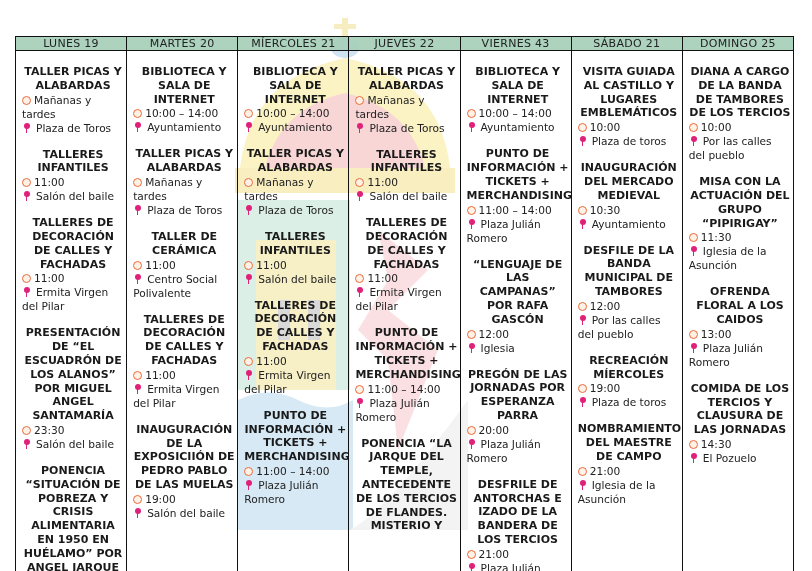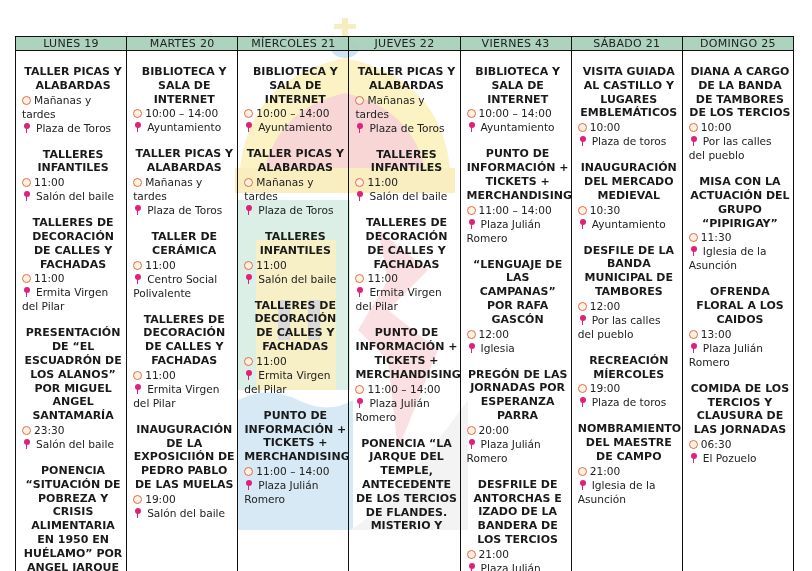--- a/index.html
+++ b/index.html
@@ -223,19 +223,19 @@
     <div class="ev-line ev-time"><span class="ic-clock"></span><span class="t">11:30</span></div>
     <div class="ev-line ev-place"><span class="ic-pin"></span><span class="p">Iglesia de la Asunción</span></div>
   </div>
           <div class="ev">
     <div class="ev-title">OFRENDA FLORAL A LOS CAIDOS</div>
     <div class="ev-line ev-time"><span class="ic-clock"></span><span class="t">13:00</span></div>
     <div class="ev-line ev-place"><span class="ic-pin"></span><span class="p">Plaza Julián Romero</span></div>
   </div>
           <div class="ev">
     <div class="ev-title">COMIDA DE LOS TERCIOS Y CLAUSURA DE LAS JORNADAS</div>
-    <div class="ev-line ev-time"><span class="ic-clock"></span><span class="t">06:30</span></div>
+    <div class="ev-line ev-time"><span class="ic-clock"></span><span class="t">14:30</span></div>
     <div class="ev-line ev-place"><span class="ic-pin"></span><span class="p">El Pozuelo</span></div>
   </div>
         </td>
     </tr>
   </tbody>
 </table>
 
 </body></html>

